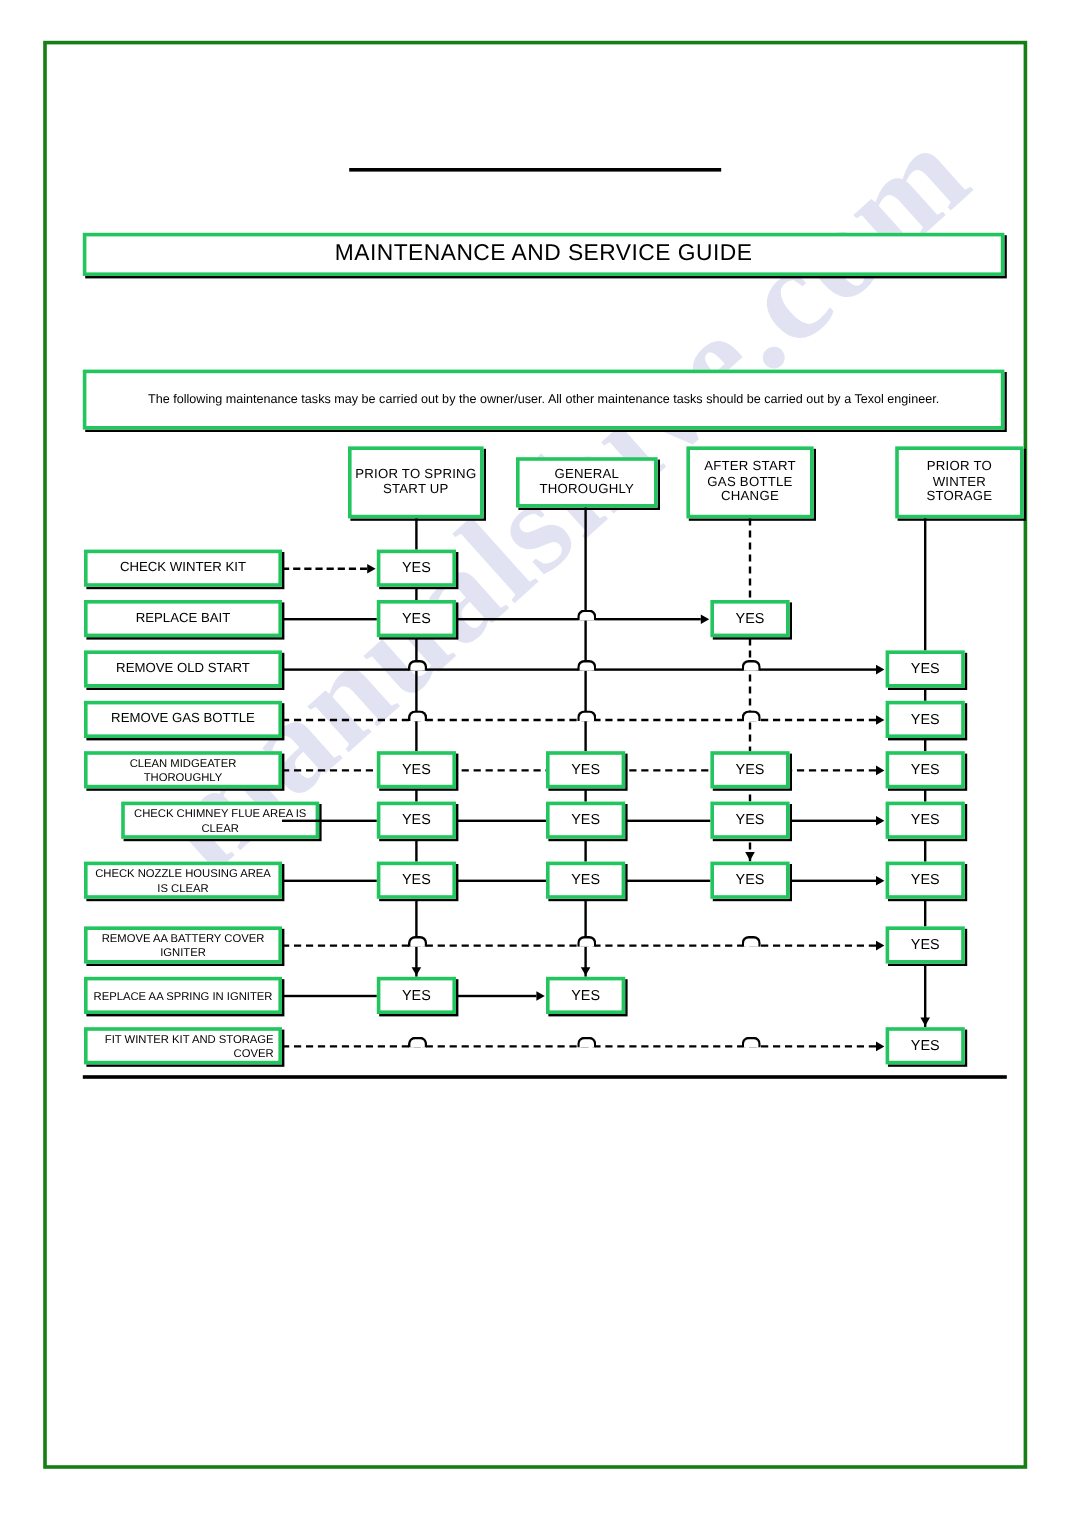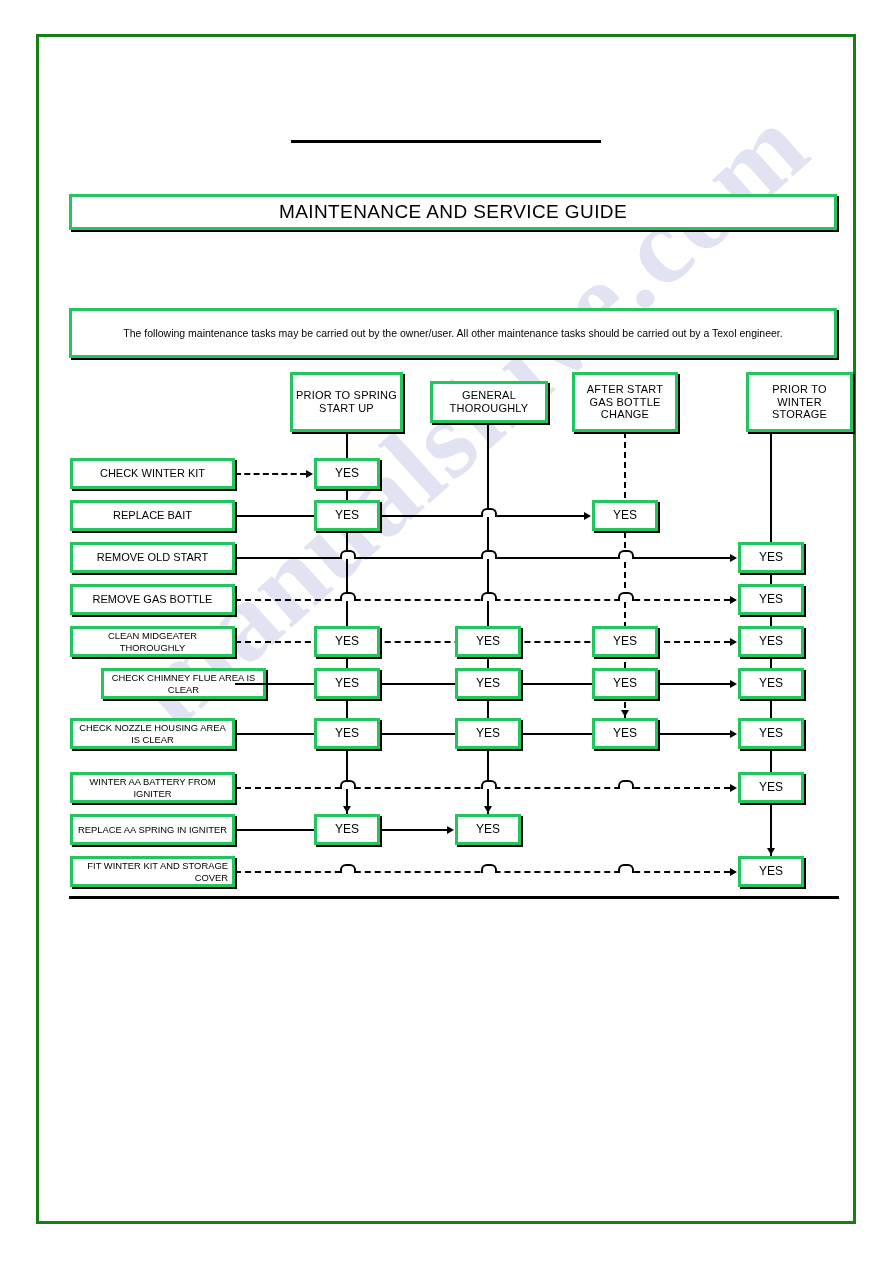--- a/index.html
+++ b/index.html
@@ -120,21 +120,21 @@
       <div class="box col-head" style="left:430px;top:381px;width:118px;height:42px;">GENERAL THOROUGHLY</div>
       <div class="box col-head" style="left:572px;top:372px;width:106px;height:60px;">AFTER START GAS BOTTLE CHANGE</div>
       <div class="box col-head" style="left:718px;top:372px;width:107px;height:60px;margin-left:28px;">PRIOR TO WINTER STORAGE</div>
       <div class="box task-box" style="left:70px;top:458px;width:165px;height:31px;">CHECK WINTER KIT</div>
       <div class="box task-box" style="left:70px;top:500px;width:165px;height:31px;">REPLACE BAIT</div>
       <div class="box task-box" style="left:70px;top:542px;width:165px;height:31px;">REMOVE OLD START</div>
       <div class="box task-box" style="left:70px;top:584px;width:165px;height:31px;">REMOVE GAS BOTTLE</div>
       <div class="box task-box small" style="left:70px;top:626px;width:165px;height:31px;">CLEAN MIDGEATER THOROUGHLY</div>
       <div class="box task-box small" style="left:84px;top:668px;width:165px;height:31px;margin-left:17px;">CHECK CHIMNEY FLUE AREA IS CLEAR</div>
       <div class="box task-box small" style="left:70px;top:718px;width:165px;height:31px;">CHECK NOZZLE HOUSING AREA IS CLEAR</div>
-      <div class="box task-box small" style="left:70px;top:772px;width:165px;height:31px;">WINTER AA BATTERY FROM IGNITER</div>
+      <div class="box task-box small" style="left:70px;top:772px;width:165px;height:31px;">REMOVE AA BATTERY COVER IGNITER</div>
       <div class="box task-box small" style="left:70px;top:814px;width:165px;height:31px;">REPLACE AA SPRING IN IGNITER</div>
       <div class="box task-box small" style="left:70px;top:856px;width:165px;height:31px;text-align:right;">FIT WINTER KIT AND STORAGE COVER</div>
       <div class="ln vl" style="left:346px;top:432px;height:382px;"></div>
       <div class="arrow-d" style="left:343px;top:806px;"></div>
       <div class="ln vl" style="left:487px;top:423px;height:391px;"></div>
       <div class="arrow-d" style="left:484px;top:806px;"></div>
       <div class="dash-v" style="left:624px;top:432px;height:286px;"></div>
       <div class="arrow-d" style="left:621px;top:710px;"></div>
       <div class="ln vl" style="left:770px;top:432px;height:424px;"></div>
       <div class="arrow-d" style="left:767px;top:848px;"></div>

